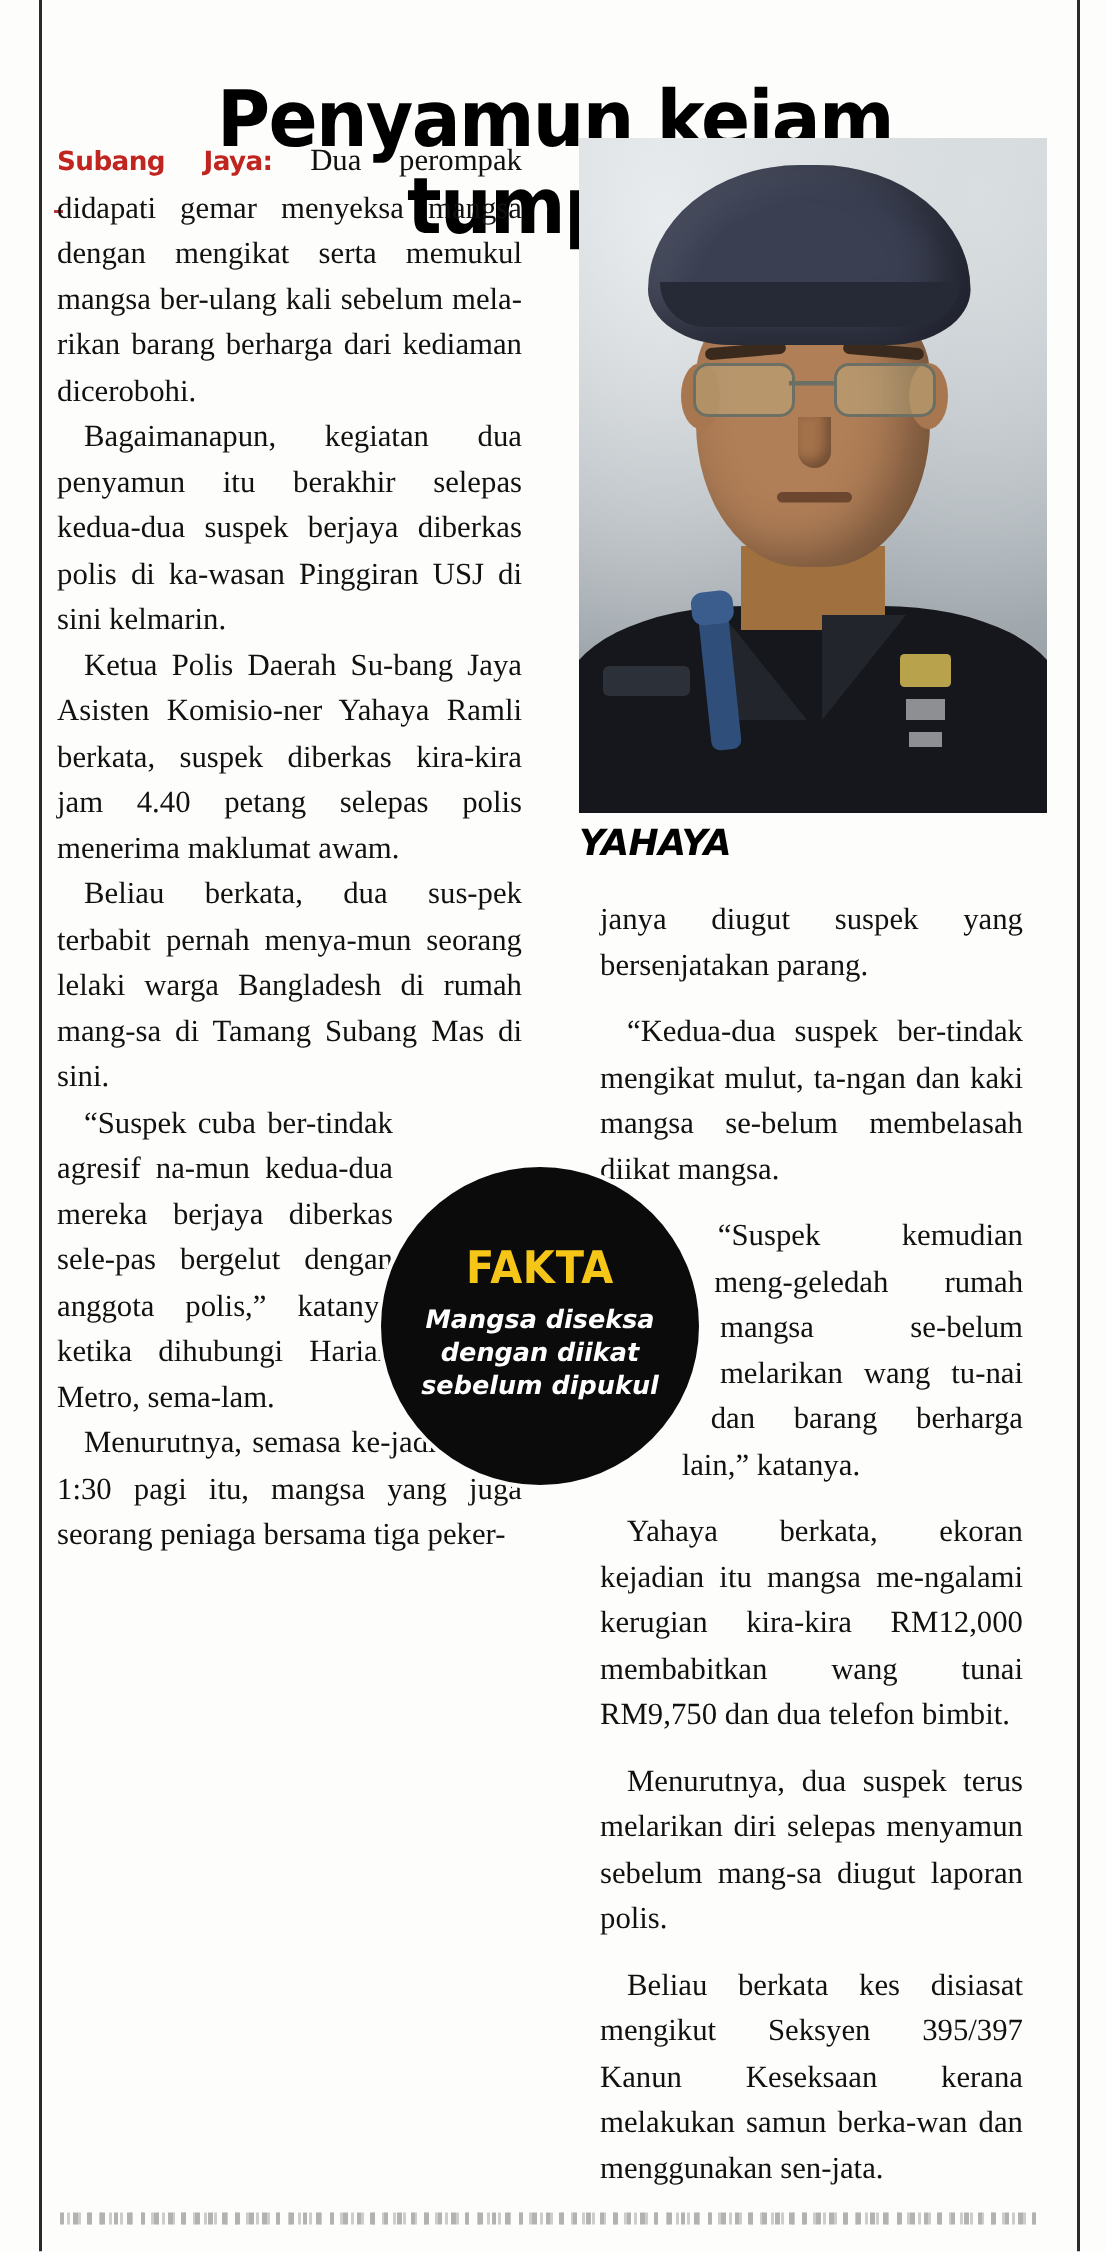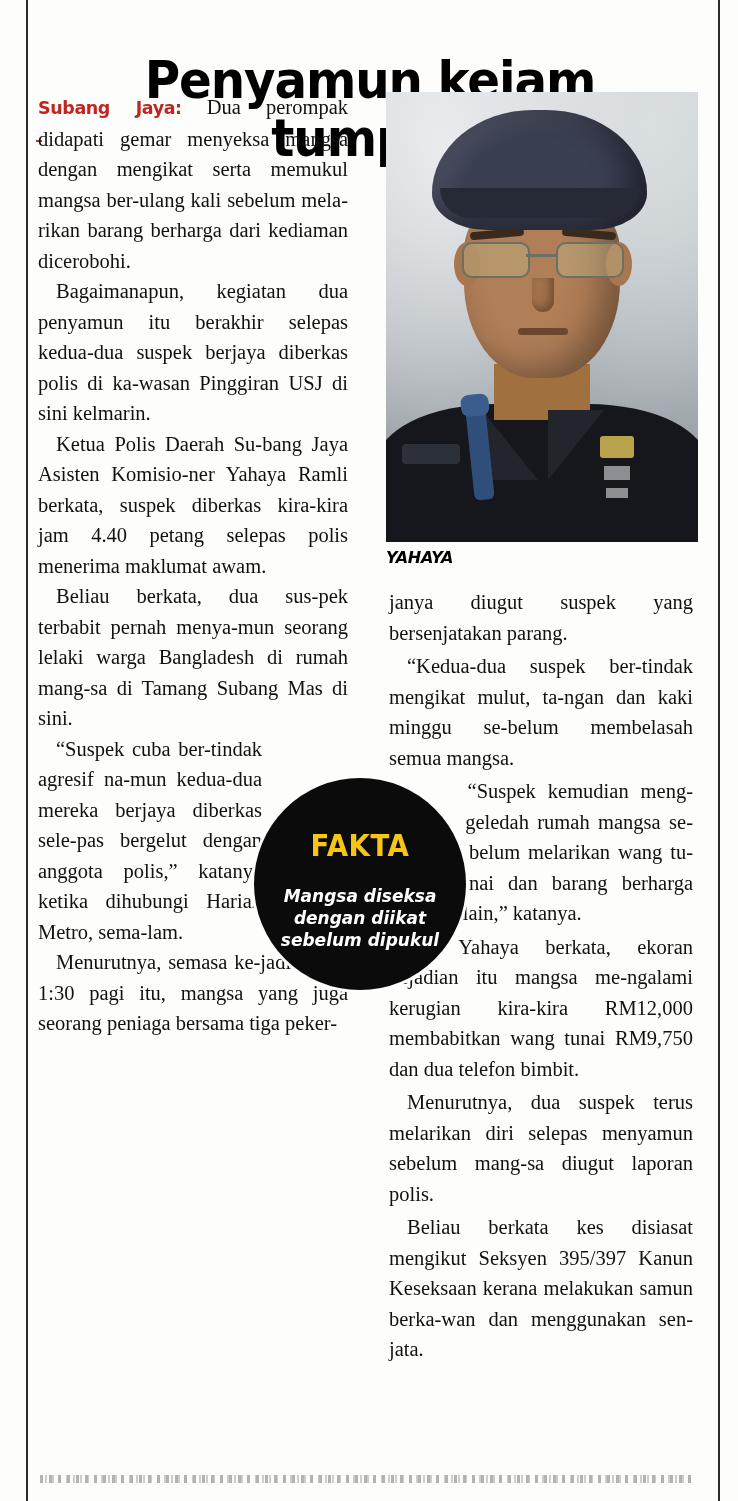--- a/index.html
+++ b/index.html
@@ -273,34 +273,34 @@
     width: 28px;
     height: 22px;
     background: #3a5d8d;
     border-radius: 8px;
   }
   .photo-caption {
     margin-top: 6px;
     font-family: "DejaVu Sans", sans-serif;
     font-weight: bold;
     font-style: italic;
-    font-size: 16px;
+    font-size: 24px;
     letter-spacing: -0.3px;
     color: #000;
   }
   .col-right-text {
     position: absolute;
     left: 348px;
     top: 492px;
     width: 310px;
     font-size: 20.5px;
     line-height: 30.5px;
     text-align: justify;
   }
-  .col-right-text p { margin: 3px; text-indent: 18px; }
+  .col-right-text p { margin: 14px; text-indent: 18px; }
   .col-right-text p.first { text-indent: 0; }
 
   
   .fakta {
     position: absolute;
     left: 254px;
     top: 778px;
     width: 212px;
     height: 212px;
     border-radius: 50%;
@@ -313,21 +313,21 @@
   .fakta-title {
     margin-top: 50px;
     font-family: "DejaVu Sans", sans-serif;
     font-weight: bold;
     font-size: 30px;
     letter-spacing: 0.5px;
     color: #f5c518;
     transform: scaleX(0.92);
   }
   .fakta-body {
-    margin-top: 22px;
+    margin-top: 6px;
     font-family: "DejaVu Sans", sans-serif;
     font-weight: bold;
     font-style: italic;
     font-size: 17px;
     line-height: 22px;
     color: #ffffff;
     padding: 0 18px;
   }
   .wrap-left-spacer {
     float: right;
@@ -403,21 +403,21 @@
       <p class="first"><span class="dateline"></span><span class="dateline">Subang Jaya:</span><span> Dua perompak didapati gemar menyeksa mangsa dengan mengikat serta memukul mangsa ber-ulang kali sebelum mela-rikan barang berharga dari kediaman dicerobohi.</span></p>
       <p>Bagaimanapun, kegiatan dua penyamun itu berakhir selepas kedua-dua suspek berjaya diberkas polis di ka-wasan Pinggiran USJ di sini kelmarin.</p>
       <p>Ketua Polis Daerah Su-bang Jaya Asisten Komisio-ner Yahaya Ramli berkata, suspek diberkas kira-kira jam 4.40 petang selepas polis menerima maklumat awam.</p>
       <p>Beliau berkata, dua sus-pek terbabit pernah menya-mun seorang lelaki warga Bangladesh di rumah mang-sa di Tamang Subang Mas di sini.</p>
       <p><span class="wrap-left-spacer"></span><span>“Suspek cuba ber-tindak agresif na-mun kedua-dua mereka berjaya diberkas sele-pas bergelut dengan anggota polis,” katanya ketika dihubungi Harian Metro, sema-lam.</span></p>
       <p>Menurutnya, semasa ke-jadian jam 1:30 pagi itu, mangsa yang juga seorang peniaga bersama tiga peker-</p>
     </div>
 
     <div class="col-right-text">
       <p class="first">janya diugut suspek yang bersenjatakan parang.</p>
-      <p>“Kedua-dua suspek ber-tindak mengikat mulut, ta-ngan dan kaki minggu se-belum membelasah semua mangsa.</p>
+      <p>“Kedua-dua suspek ber-tindak mengikat mulut, ta-ngan dan kaki mangsa se-belum membelasah diikat mangsa.</p>
       <p><span class="wrap-right-spacer"></span><span>“Suspek kemudian meng-geledah rumah mangsa se-belum melarikan wang tu-nai dan barang berharga lain,” katanya.</span></p>
       <p>Yahaya berkata, ekoran kejadian itu mangsa me-ngalami kerugian kira-kira RM12,000 membabitkan wang tunai RM9,750 dan dua telefon bimbit.</p>
       <p>Menurutnya, dua suspek terus melarikan diri selepas menyamun sebelum mang-sa diugut laporan polis.</p>
       <p>Beliau berkata kes disiasat mengikut Seksyen 395/397 Kanun Keseksaan kerana melakukan samun berka-wan dan menggunakan sen-jata.</p>
     </div>
 
   </div>
 
   <div class="fakta">
     <div class="fakta-title">FAKTA</div>

